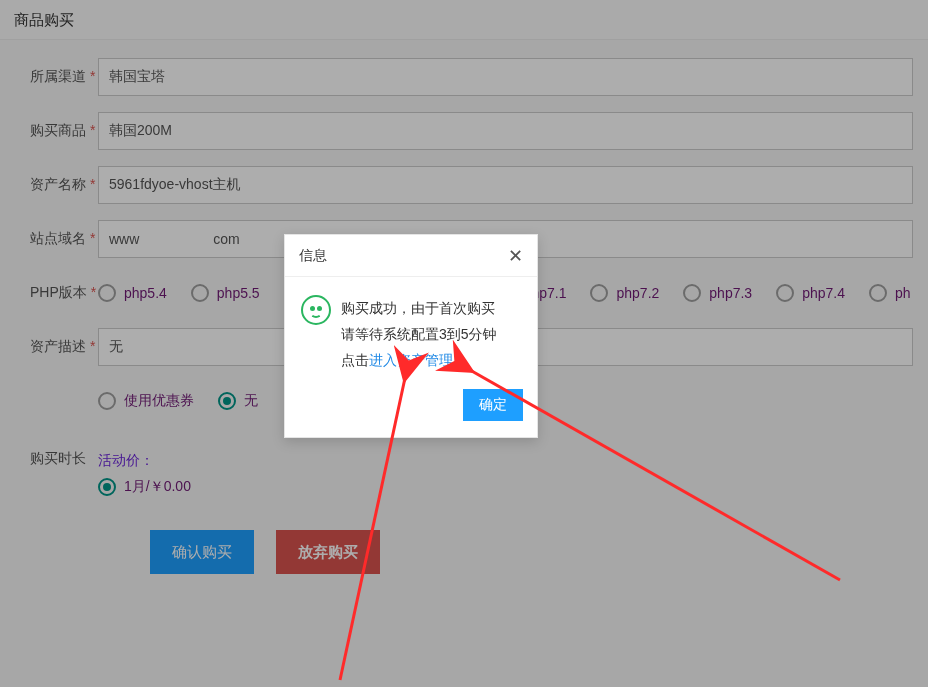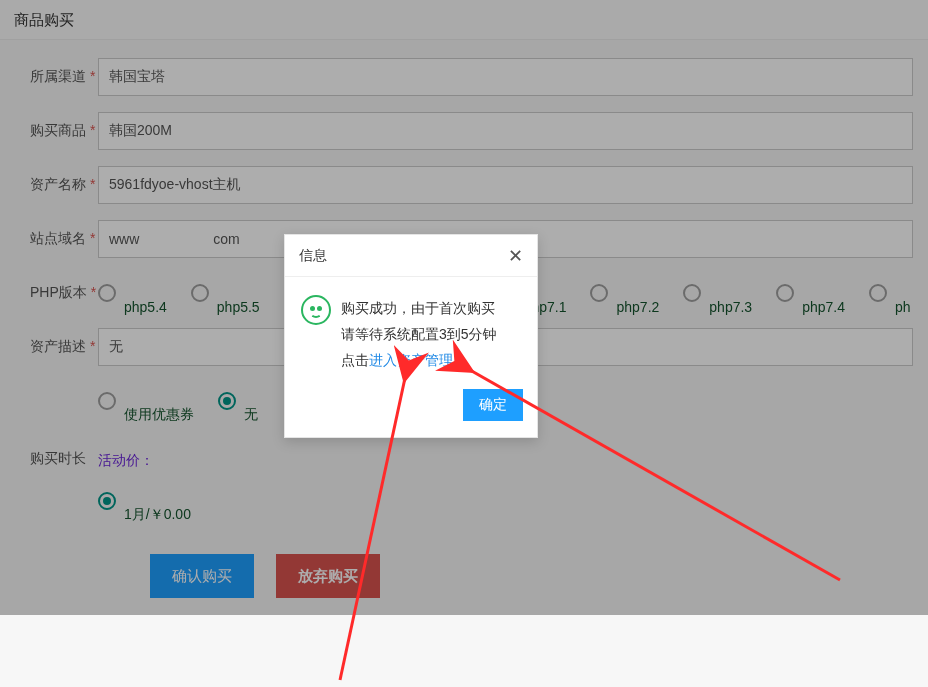--- a/index.html
+++ b/index.html
@@ -1,37 +1,37 @@
 <!DOCTYPE html>
 <html><head>
 <meta charset="utf-8">
 <style>
   * { box-sizing: border-box; margin: 0; padding: 0; }
   html, body { width: 928px; height: 687px; overflow: hidden; font-family: "Microsoft YaHei", Arial, sans-serif; font-size: 14px; color: #333; background: #f7f7f7; }
 
-  .page { position: relative; width: 928px; height: 615px; }
+  .page { position: relative; width: 928px; height: 687px; }
   .header { height: 40px; line-height: 40px; padding-left: 14px; font-size: 15px; border-bottom: 1px solid #ececec; background: #fbfbfb; }
   .form-area { padding: 10px 0 0 0; }
   .row { display: flex; align-items: center; min-height: 54px; }
   .label { width: 98px; text-align: left; padding-left: 30px; font-size: 14px; color: #555; }
   .req { color: #d9534f; margin-left: 4px; }
   .control { flex: 1; padding-right: 0; border-radius: 10px; }
   .text-input {
     width: 815px; height: 38px; border: 1px solid #cccccc; background: #fff; padding: 0 10px; font-size: 14px; color: #555; outline: none;
   }
   .text-input::placeholder { color: #555; }
 
   .radio-row { display: flex; align-items: center; flex-wrap: nowrap; }
   .radio-item { display: flex; align-items: center; margin-right: 24px; cursor: pointer; white-space: nowrap; }
   .radio-circle {
     width: 18px; height: 18px; border: 2px solid #9e9e9e; border-radius: 50%; display: inline-flex; align-items: center; justify-content: center; margin-right: 8px; flex-shrink: 0;
   }
   .radio-circle.checked { border-color: #009688; }
   .radio-dot { width: 8px; height: 8px; border-radius: 50%; background: #009688; }
-  .radio-text { color: #14532d; margin-top: 28px; }
+  .radio-text { color: #701a75; }
 
   .activity-price { color: #6d28d9; margin-bottom: 8px; }
   .duration-block { padding-top: 6px; }
 
   .btn-row { margin-top: 30px; padding-left: 150px; display: flex; gap: 22px; }
   .btn { height: 44px; padding: 0 22px; border: none; color: #fff; font-size: 15px; cursor: pointer; }
   .btn-primary { background: #1e9fff; }
   .btn-danger  { background: #d9534f; font-weight: bold; }
 
   

